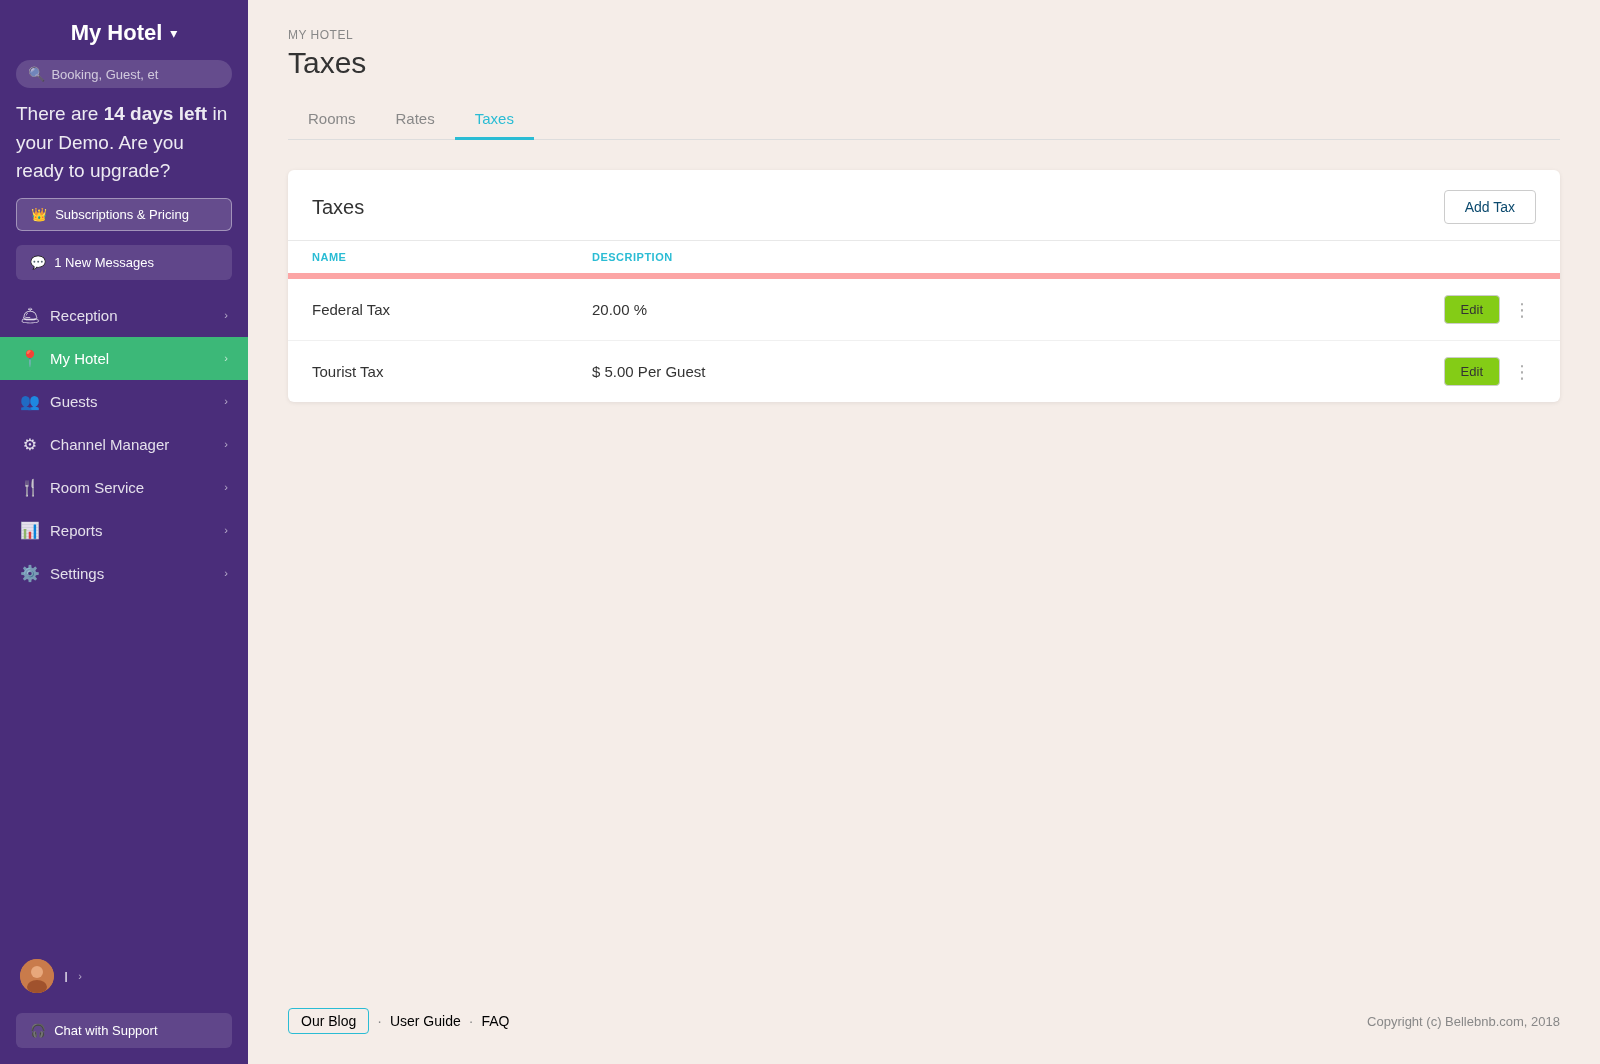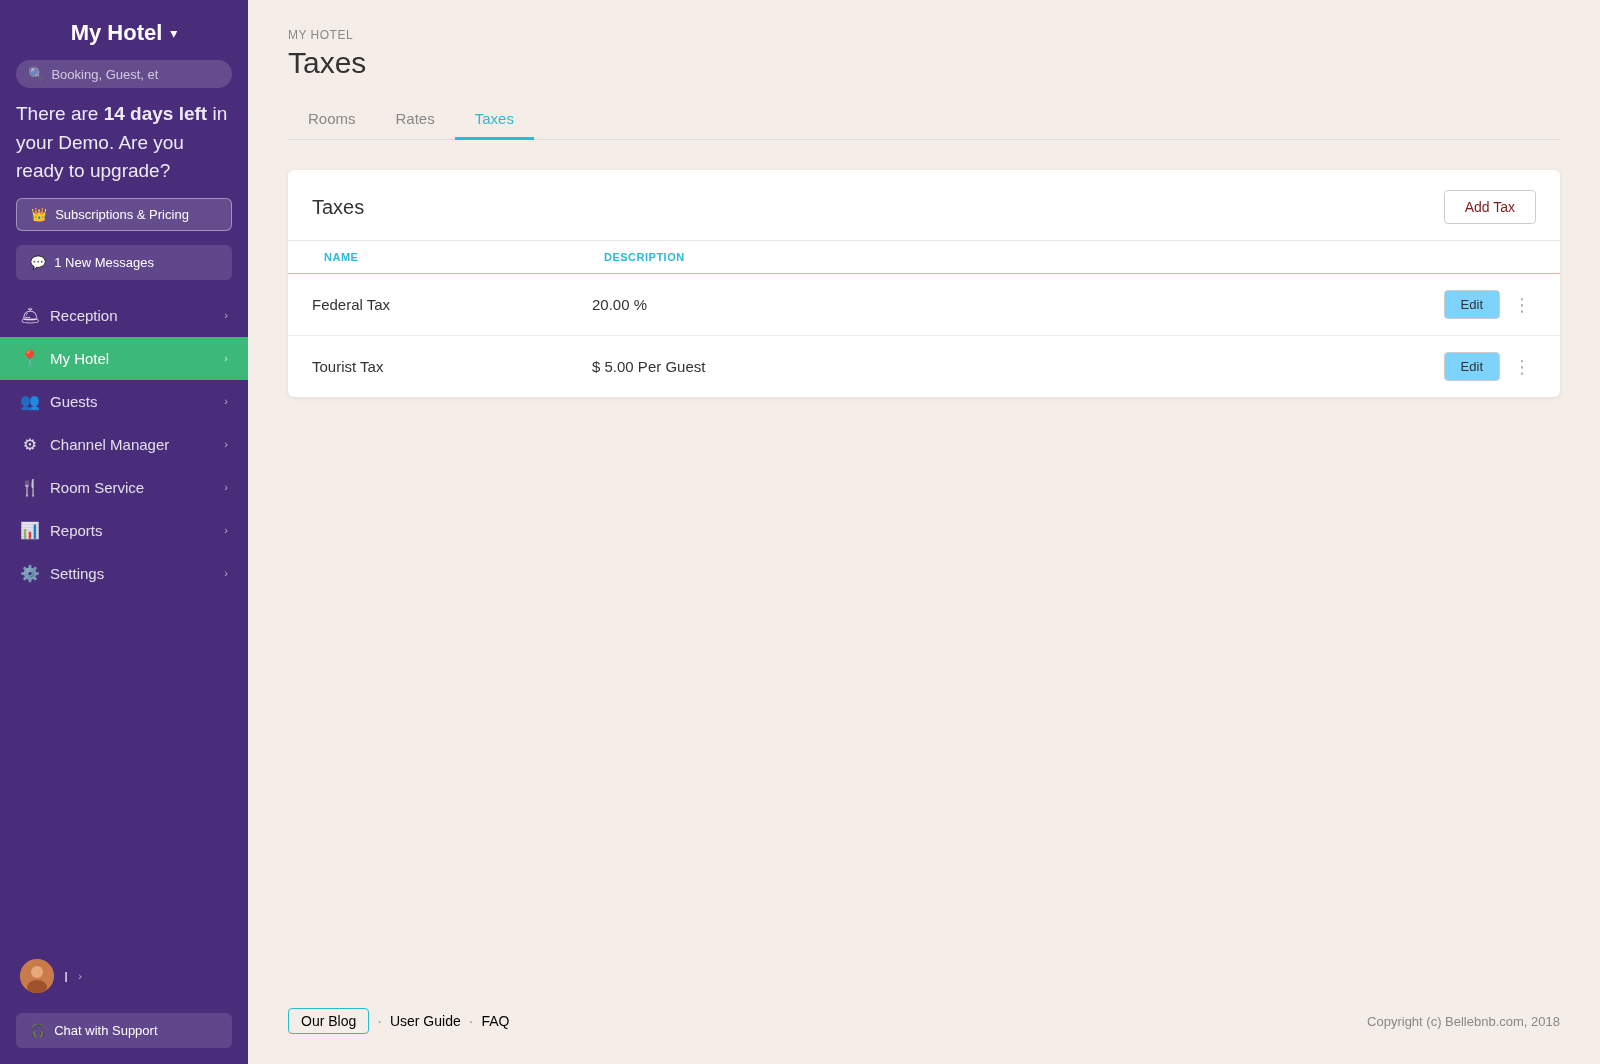--- a/index.html
+++ b/index.html
@@ -243,30 +243,30 @@
       font-weight: 500;
       color: #333;
     }
 
     .add-tax-btn {
       border: 1px solid #ccc;
       background: #fff;
       border-radius: 4px;
       padding: 8px 20px;
       font-size: 14px;
-      color: #7f1d1d;
+      color: #0c4a6e;
       cursor: pointer;
     }
 
     .table-header {
       display: grid;
       grid-template-columns: 280px 1fr auto;
-      padding: 10px 36px;
+      padding: 10px 24px;
       border-top: 1px solid #e8e8e8;
-      border-bottom: 1px solid #fca5a5;
+      border-bottom: 6px solid #fca5a5;
     }
 
     .table-header-cell {
       font-size: 11px;
       font-weight: 600;
       color: #2abcd4;
       text-transform: uppercase;
       letter-spacing: 0.5px;
     }
 
@@ -288,21 +288,21 @@
     }
 
     .table-actions {
       display: flex;
       align-items: center;
       gap: 8px;
     }
 
     .edit-btn {
       border: 1px solid #ccc;
-      background: #7dd3fc;
+      background: #84cc16;
       border-radius: 4px;
       padding: 6px 16px;
       font-size: 13px;
       color: #333;
       cursor: pointer;
     }
 
     .more-btn {
       width: 28px;
       height: 28px;

